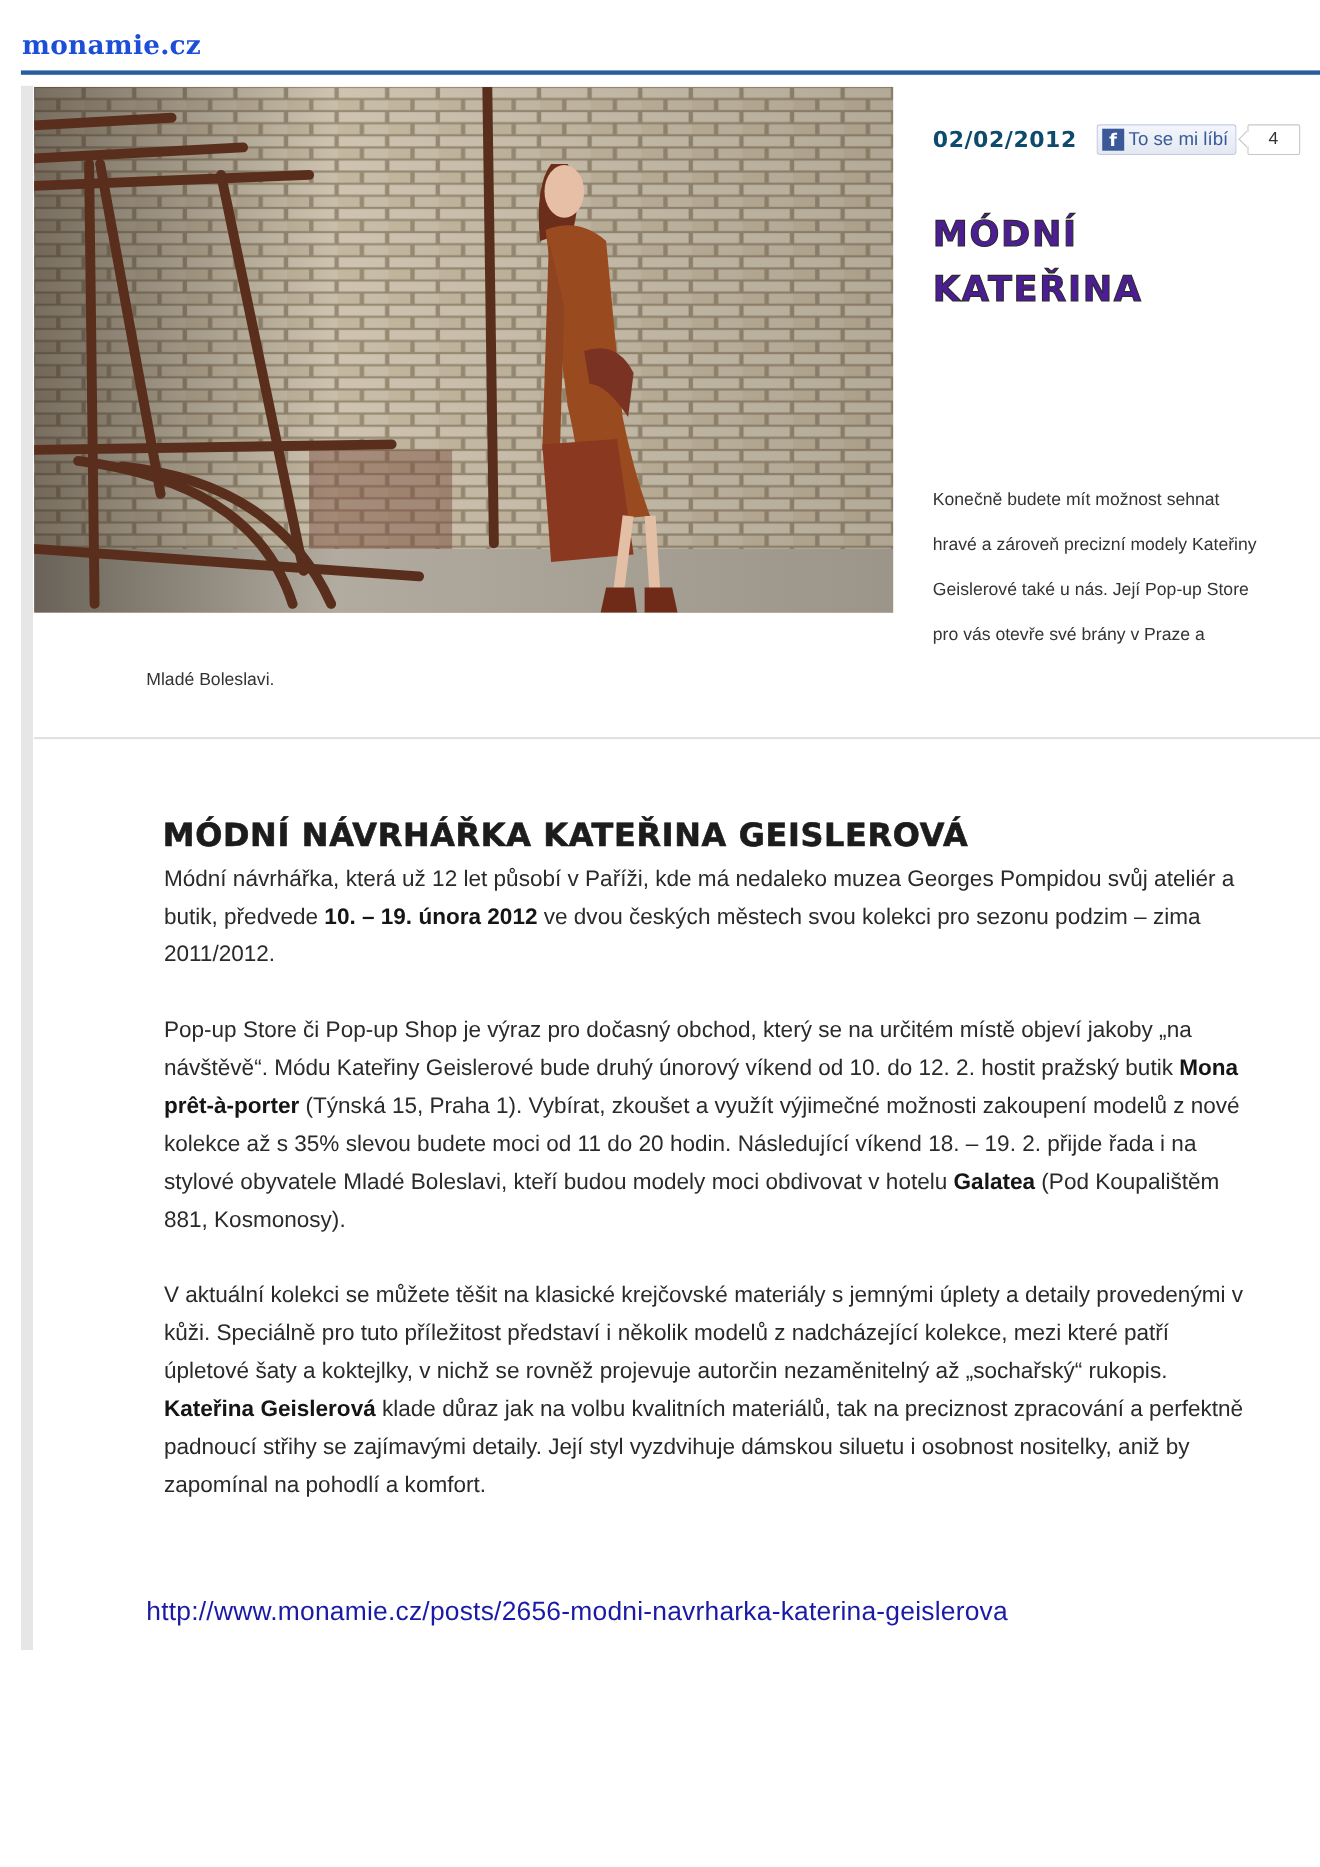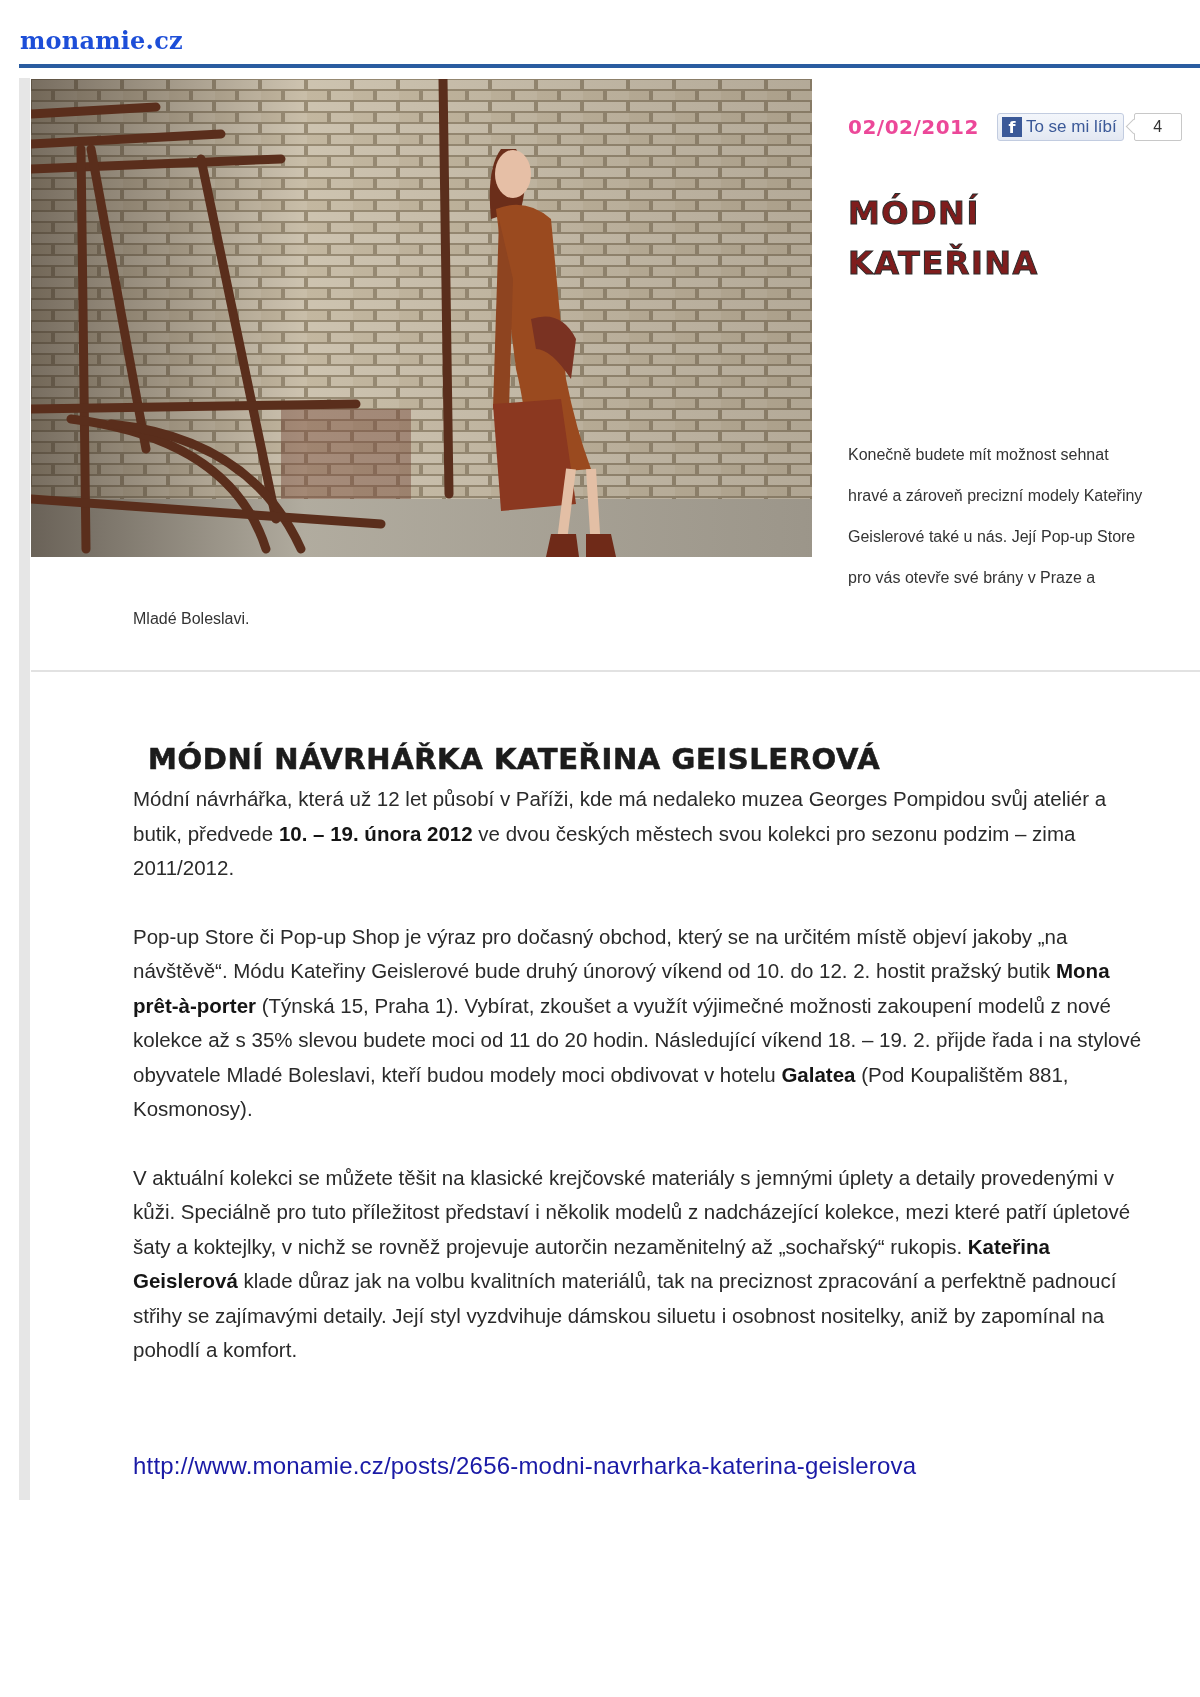--- a/index.html
+++ b/index.html
@@ -3,33 +3,33 @@
   <meta charset="utf-8">
   <style>
     html, body { margin: 0; padding: 0; background: #ffffff; }
     body { width: 1200px; height: 1697px; position: relative; overflow: hidden; font-family: "Liberation Sans", sans-serif; color: #222; }
     .masthead { position: absolute; left: 20px; top: 26px; font-family: "DejaVu Serif", serif; font-weight: bold; font-size: 24px; color: #1d4ed8; letter-spacing: 0.2px; }
     .masthead-rule { position: absolute; left: 19px; top: 64px; width: 1181px; height: 4px; background: #2a5ca0; }
     .left-bar { position: absolute; left: 19px; top: 78px; width: 11px; height: 1422px; background: #e6e6e6; }
     .hero-image { position: absolute; left: 31px; top: 79px; width: 781px; height: 478px; overflow: hidden; background: #a89a84; }
     .hero-image svg { display: block; }
     .meta-row { position: absolute; left: 848px; top: 111px; height: 32px; display: flex; align-items: center; }
-    .post-date { font-family: "DejaVu Sans", sans-serif; font-weight: bold; font-size: 20px; color: #ec4899; letter-spacing: 0.5px; }
+    .post-date { font-family: "DejaVu Sans", sans-serif; font-weight: bold; font-size: 20px; color: #0c4a6e; letter-spacing: 0.5px; }
     .fb-like { margin-left: 18px; display: flex; align-items: center; height: 26px; padding: 0 6px 0 4px; border: 1px solid #c2cce0; border-radius: 3px; background: linear-gradient(#f3f6fb, #e3e8f2); color: #3b5998; font-size: 17px; cursor: pointer; }
     .fb-logo { width: 20px; height: 20px; background: #3b5998; color: #fff; font-weight: bold; font-size: 16px; line-height: 22px; text-align: center; margin-right: 4px; font-family: "DejaVu Sans", sans-serif; }
     .fb-count-wrap { position: relative; margin-left: 10px; }
     .fb-count { border: 1px solid #c8c8c8; border-radius: 2px; background: #fff; height: 26px; min-width: 30px; padding: 0 8px; display: flex; align-items: center; justify-content: center; font-size: 16px; color: #333; }
     .fb-count-wrap::before { content: ""; position: absolute; left: -6px; top: 8px; width: 10px; height: 10px; background: #fff; border-left: 1px solid #c8c8c8; border-bottom: 1px solid #c8c8c8; transform: rotate(45deg); }
-    .side-title { position: absolute; left: 848px; top: 188px; width: 330px; font-family: "DejaVu Sans", sans-serif; font-weight: 900; font-size: 32px; line-height: 50px; color: #7f1d1d; letter-spacing: 1.5px; text-transform: uppercase; -webkit-text-stroke: 1px #2b2b2b; }
+    .side-title { position: absolute; left: 848px; top: 188px; width: 330px; font-family: "DejaVu Sans", sans-serif; font-weight: 900; font-size: 32px; line-height: 50px; color: #4c1d95; letter-spacing: 1.5px; text-transform: uppercase; -webkit-text-stroke: 1px #2b2b2b; }
     .lead { position: absolute; left: 133px; top: 434px; width: 1010px; font-size: 16px; line-height: 41px; color: #333; }
     .lead-float { float: left; width: 715px; height: 164px; }
     .section-divider { position: absolute; left: 31px; top: 670px; width: 1169px; height: 2px; background: #e2e2e2; }
     .article-title { position: absolute; left: 133px; top: 727px; font-family: "DejaVu Sans", sans-serif; font-weight: 900; font-size: 29px; color: #1c1c1c; letter-spacing: 0.6px; -webkit-text-stroke: 0.6px #1c1c1c; }
     .article-body { position: absolute; left: 133px; top: 782px; width: 1010px; font-size: 20.5px; line-height: 34.5px; color: #2a2a2a; }
-    .article-body p { margin: 0 0 34px 0; }
+    .article-body p { margin: 0 0 34px 16px; }
     .article-body b { color: #151515; }
     .tip { font-weight: bold; color: #1e1e1e; }
     .tip a { color: #1e1e1e; text-decoration: underline; font-weight: normal; }
     .source-url { position: absolute; left: 133px; top: 1452px; font-size: 24px; color: #1a1aa6; text-decoration: none; letter-spacing: 0.2px; }
   </style>
 </head>
 <body>
 
 <div class="masthead">monamie.cz</div>
 <div class="masthead-rule"></div>

